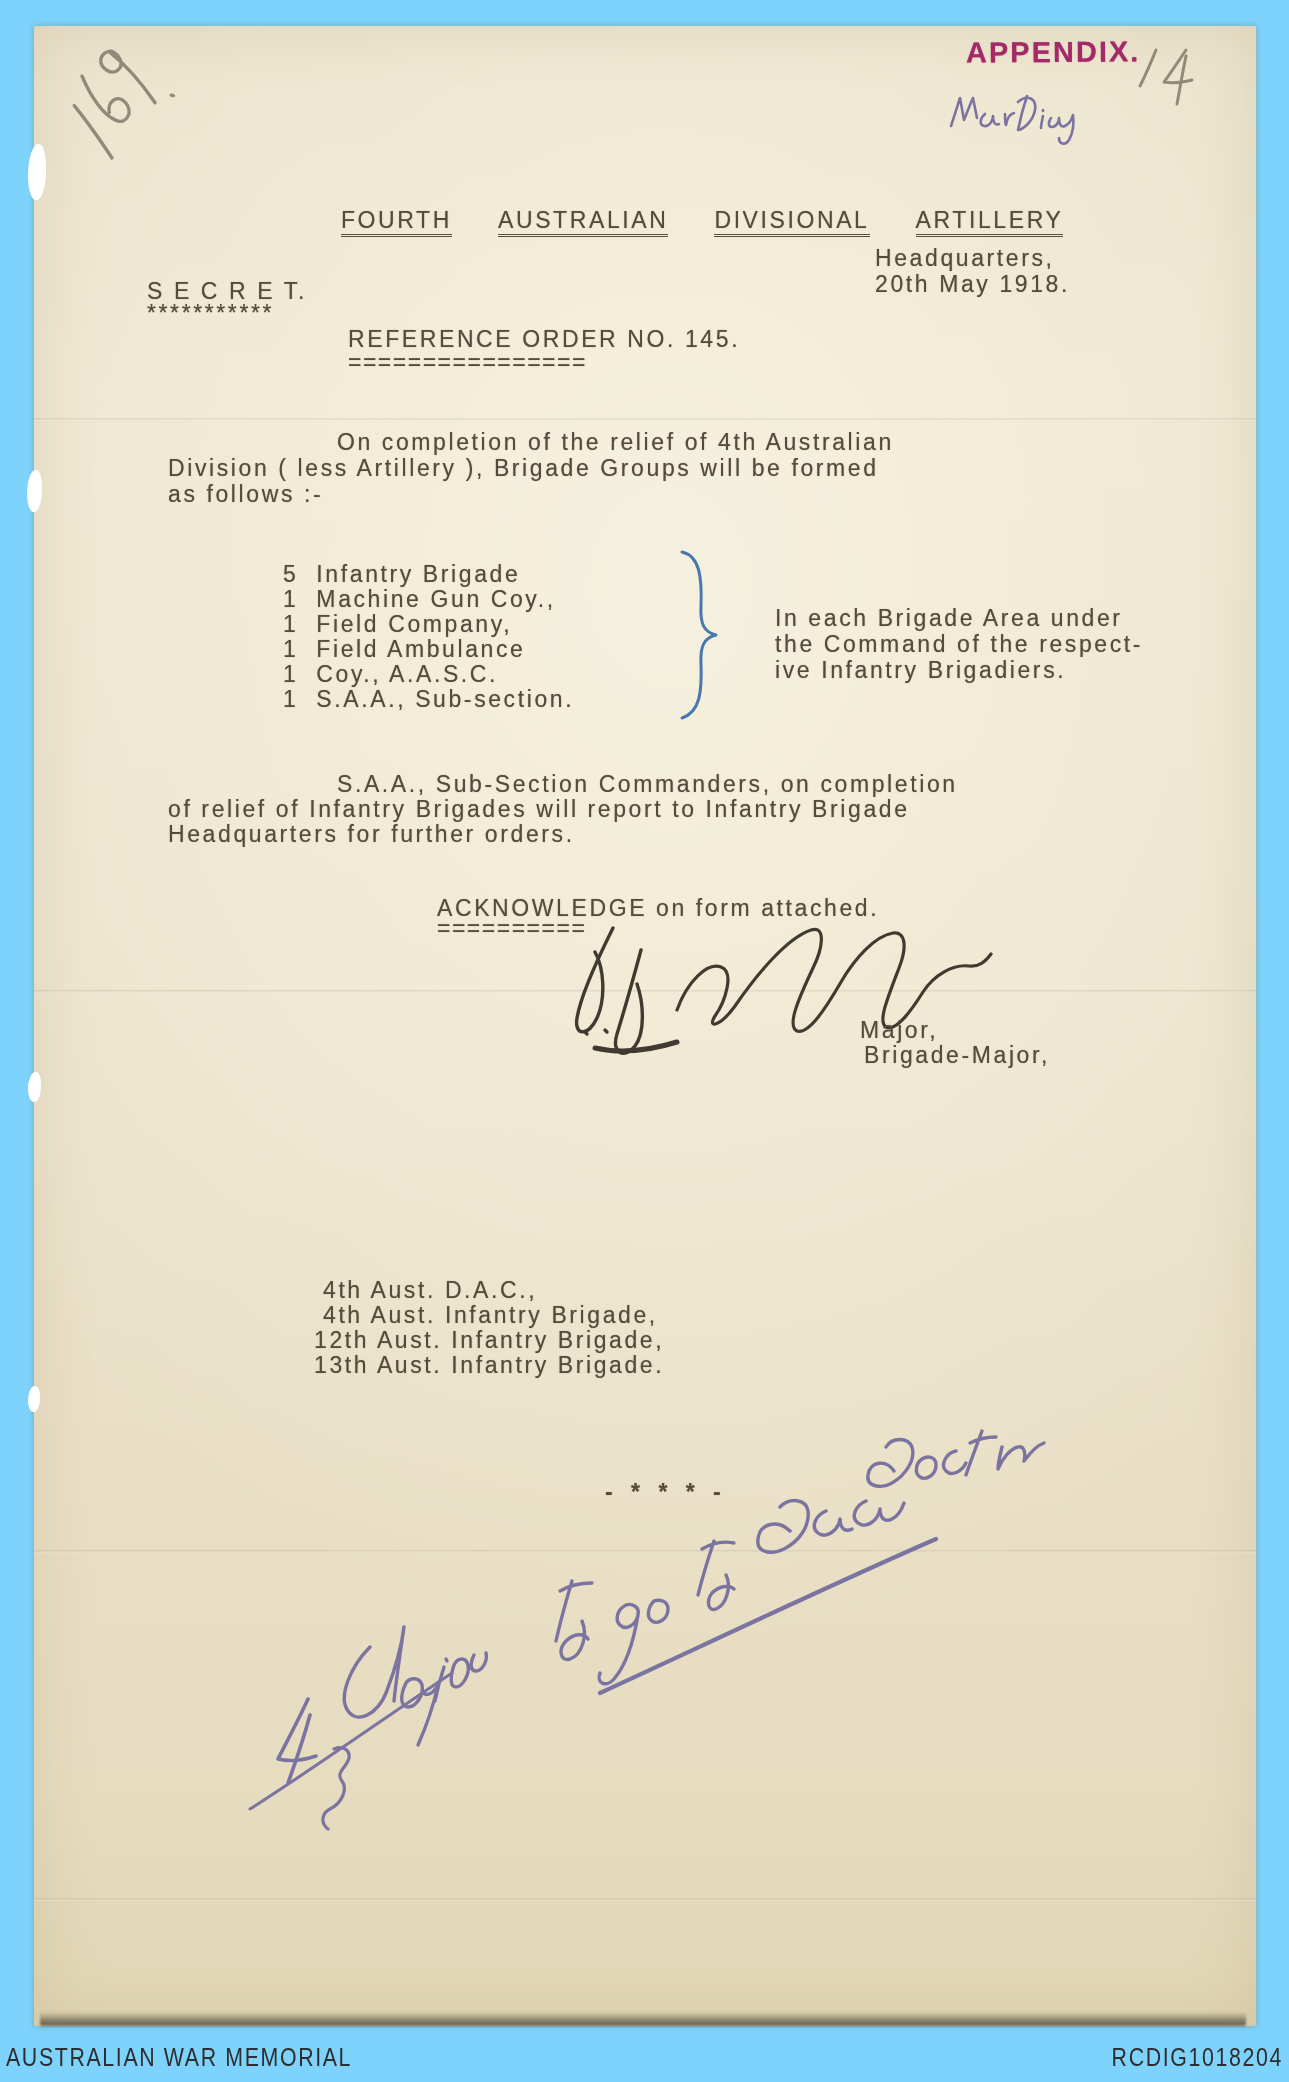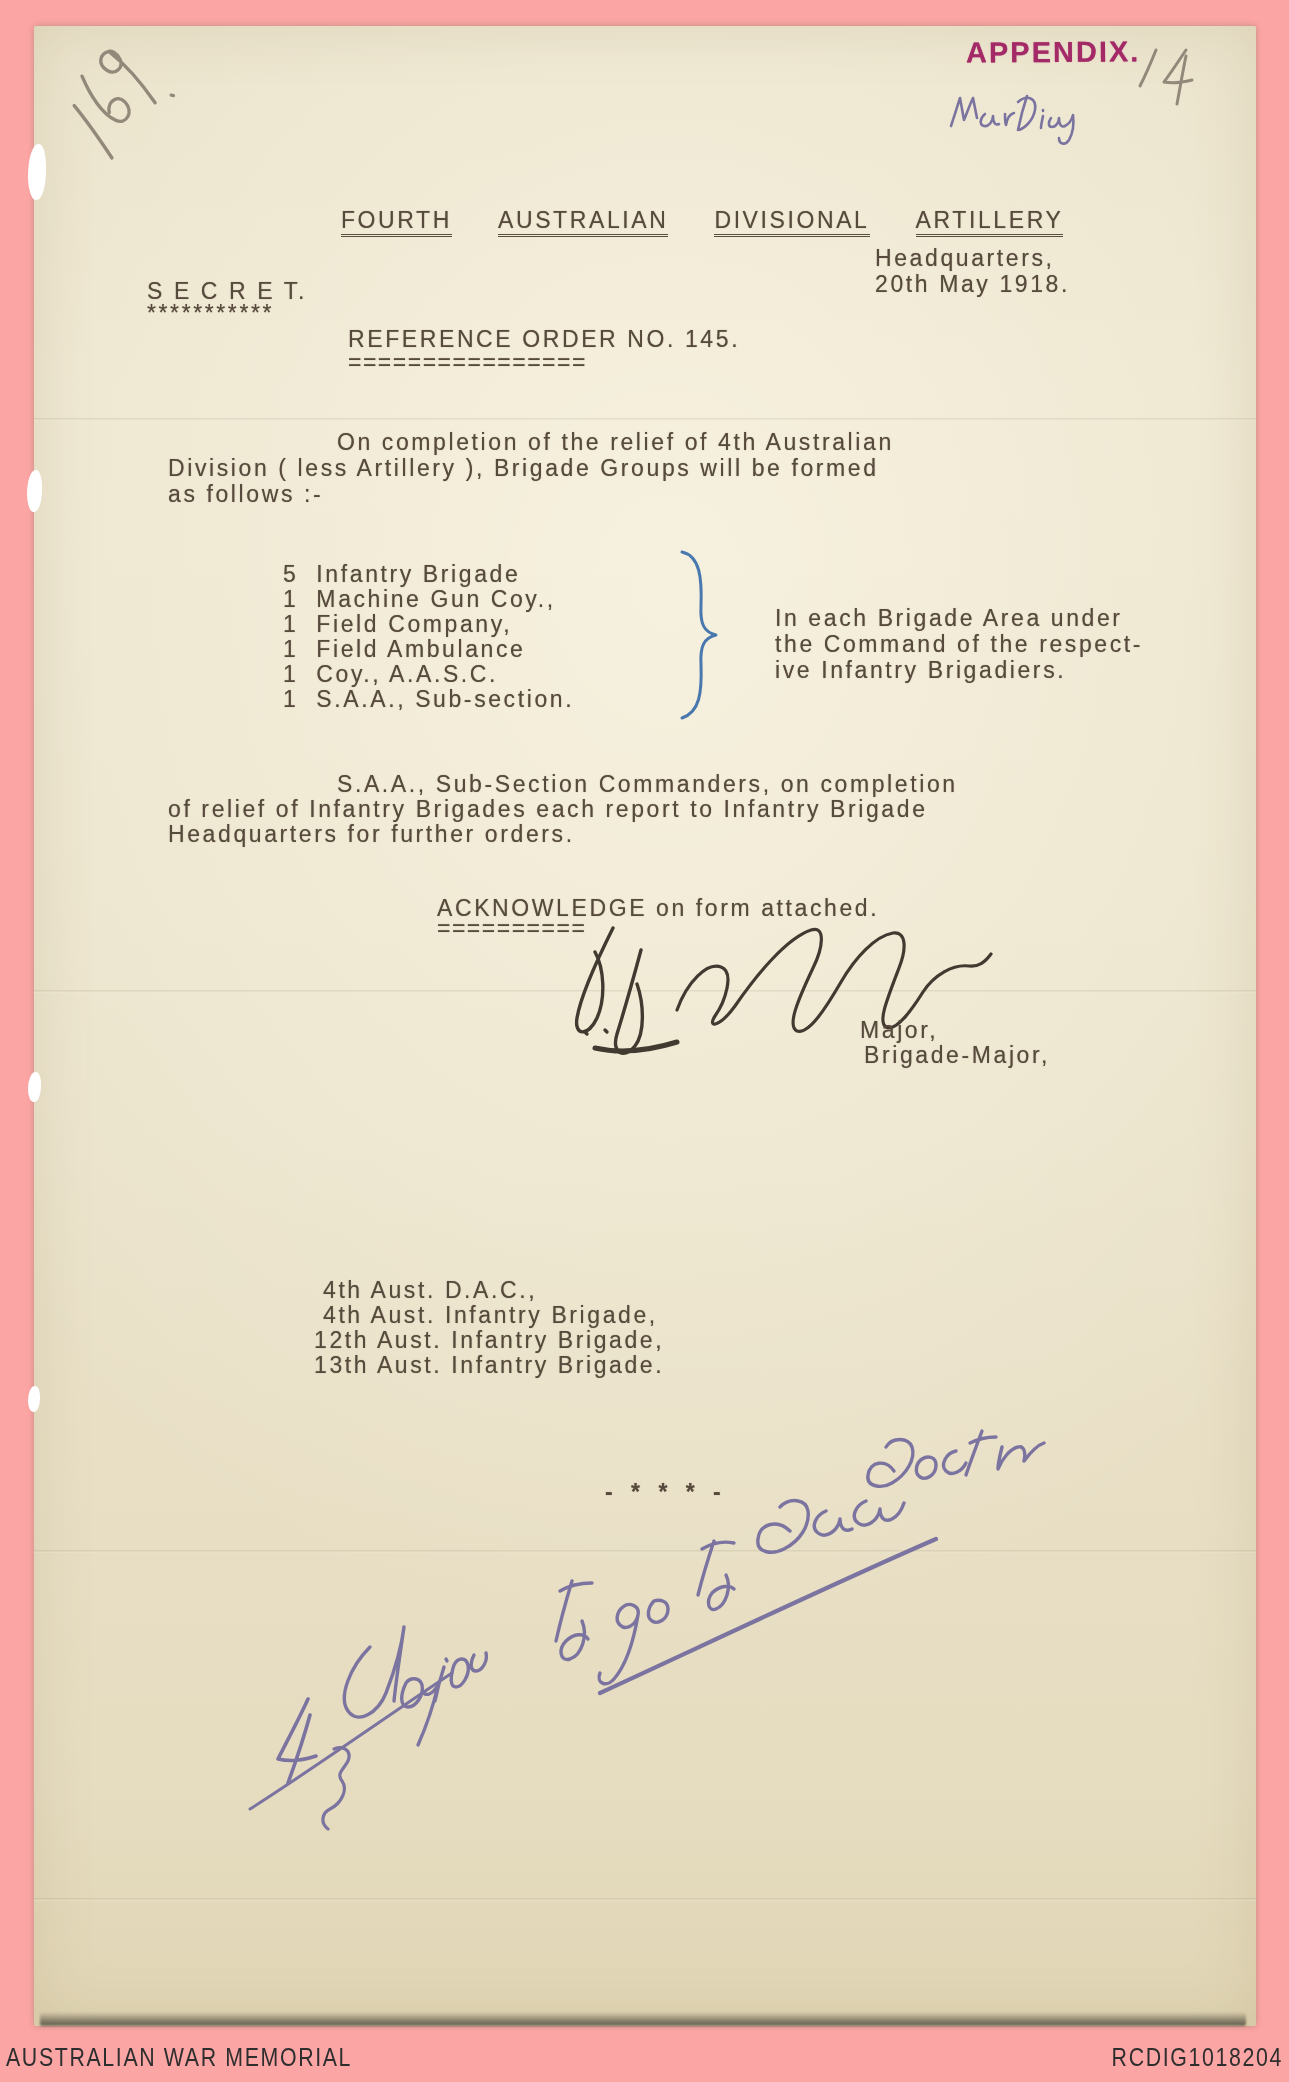--- a/index.html
+++ b/index.html
@@ -1,16 +1,16 @@
 <!DOCTYPE html>
 <html><head>
 <meta charset="utf-8">
 <style>
   html,body{margin:0;padding:0;background:#ffffff;}
-  #stage{position:relative;width:1289px;height:2082px;background:#fca5a5;overflow:hidden;
+  #stage{position:relative;width:1289px;height:2082px;background:#7dd3fc;overflow:hidden;
          font-family:"Liberation Sans", sans-serif;}
   
   #paper{position:absolute;left:34px;top:26px;width:1222px;height:2000px;
          background:
            radial-gradient(ellipse 120% 90% at 52% 28%, rgba(255,252,238,.55) 0%, rgba(0,0,0,0) 60%),
            linear-gradient(180deg,#e9e1c9 0%,#ece4cd 18%,#eae2ca 55%,#e6dcc0 88%,#e0d5b4 100%);
          box-shadow:0 0 6px rgba(120,110,80,.45), inset 0 0 60px rgba(150,130,85,.18);
          border-radius:2px;}
   .crease{position:absolute;left:0;width:100%;height:3px;pointer-events:none;
           background:linear-gradient(180deg, rgba(120,105,70,.16), rgba(255,255,245,.25));
@@ -108,21 +108,21 @@
 
   <svg style="left:676px;top:548px" width="48" height="174" viewBox="0 0 48 174">
     <path class="bluepen" stroke-width="3" d="M6,4 C24,8 26,30 25,58 C24,76 28,84 40,87 C28,90 24,98 25,116 C26,144 24,164 6,170"></path>
   </svg>
 
   <div class="tw" style="left:775px;top:606px">In each Brigade Area under</div>
   <div class="tw" style="left:775px;top:632px">the Command of the respect-</div>
   <div class="tw" style="left:775px;top:658px">ive Infantry Brigadiers.</div>
 
   <div class="tw" style="left:337px;top:772px">S.A.A., Sub-Section Commanders, on completion</div>
-  <div class="tw" style="left:168px;top:797px">of relief of Infantry Brigades each report to Infantry Brigade</div>
+  <div class="tw" style="left:168px;top:797px">of relief of Infantry Brigades will report to Infantry Brigade</div>
   <div class="tw" style="left:168px;top:822px">Headquarters for further orders.</div>
 
   <div class="tw" style="left:437px;top:896px">ACKNOWLEDGE on form attached.</div>
   <div class="tw eq" style="left:437px;top:916px">==========</div>
 
   <svg style="left:555px;top:922px" width="440" height="145" viewBox="0 0 440 145">
     <path class="inkpen" stroke-width="3.4" d="M58,6 C44,34 26,72 22,96 C19,114 33,115 42,96 C51,76 49,46 40,30"></path>
     <path class="inkpen" stroke-width="3.4" d="M30,110 L32,112 M50,108 L52,110"></path>
     <path class="inkpen" stroke-width="3.4" d="M86,28 C79,54 70,86 62,112 C56,131 69,138 80,124 C90,111 89,82 82,62"></path>
     <path class="inkpen" stroke-width="5" d="M40,126 C66,132 96,128 122,120"></path>

